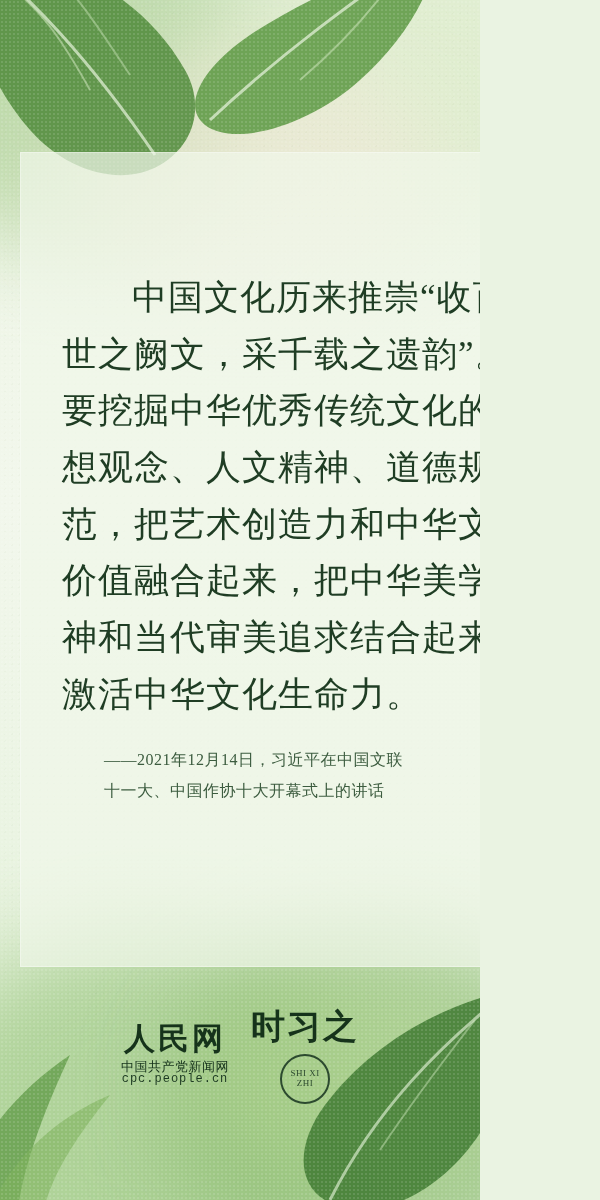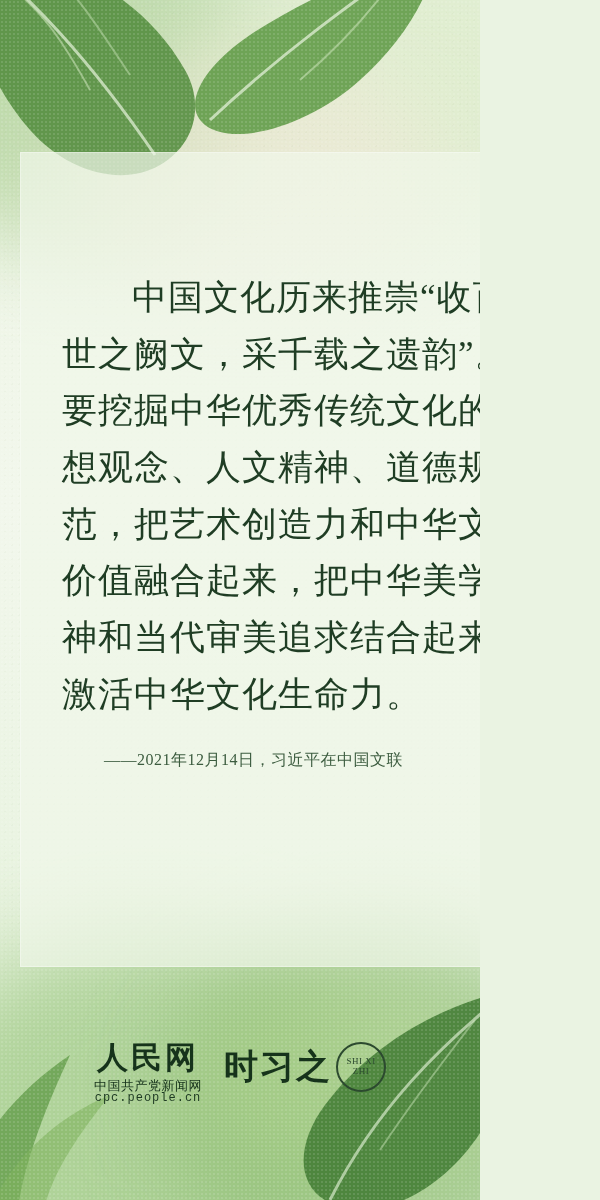--- a/index.html
+++ b/index.html
@@ -110,21 +110,21 @@
     text-indent: 42px;
   }
 
   
   .footer {
     position: absolute;
     left: 0;
     right: 0;
     bottom: 96px;
     display: flex;
-    align-items: flex-start;
+    align-items: center;
     justify-content: center;
     gap: 22px;
   }
 
   .logo-people {
     display: flex;
     flex-direction: column;
     align-items: center;
     line-height: 1;
   }
@@ -168,21 +168,21 @@
     display: flex;
     align-items: center;
     justify-content: center;
     font-size: 9px;
     color: #2c4a2f;
     letter-spacing: .5px;
     font-family: Liberation Serif, serif;
     line-height: 1.1;
     text-align: center;
   }
-  .shixizhi-wrap { position: relative; }
+  .shixizhi-wrap { position: relative; flex-direction: column; }
 </style>
 </head>
 <body>
 
 <div class="poster">
 
   <div class="wash w1"></div>
   <div class="wash w2"></div>
   <div class="wash w3"></div>
   <div class="wash w4"></div>
@@ -214,20 +214,21 @@
     <path d="M-30,200 C0,185 40,190 70,230 L-30,230 Z" fill="#457f33" opacity="0.6"></path>
   </svg>
 
   <div class="grain"></div>
 
   <div class="card">
     <div class="quote-body">中国文化历来推崇“收百世之阙文，采千载之遗韵”。要挖掘中华优秀传统文化的思想观念、人文精神、道德规范，把艺术创造力和中华文化价值融合起来，把中华美学精神和当代审美追求结合起来，激活中华文化生命力。</div>
 
     <div class="attribution">
       <div>——2021年12月14日，习近平在中国文联</div>
+      <div>十一大、中国作协十大开幕式上的讲话</div>
     </div>
   </div>
 
   <div class="footer">
 
     <div class="logo-people">
       <div class="cn">人民网</div>
       <div class="sub">中国共产党新闻网</div>
       <div class="domain">cpc.people.cn</div>
     </div>

